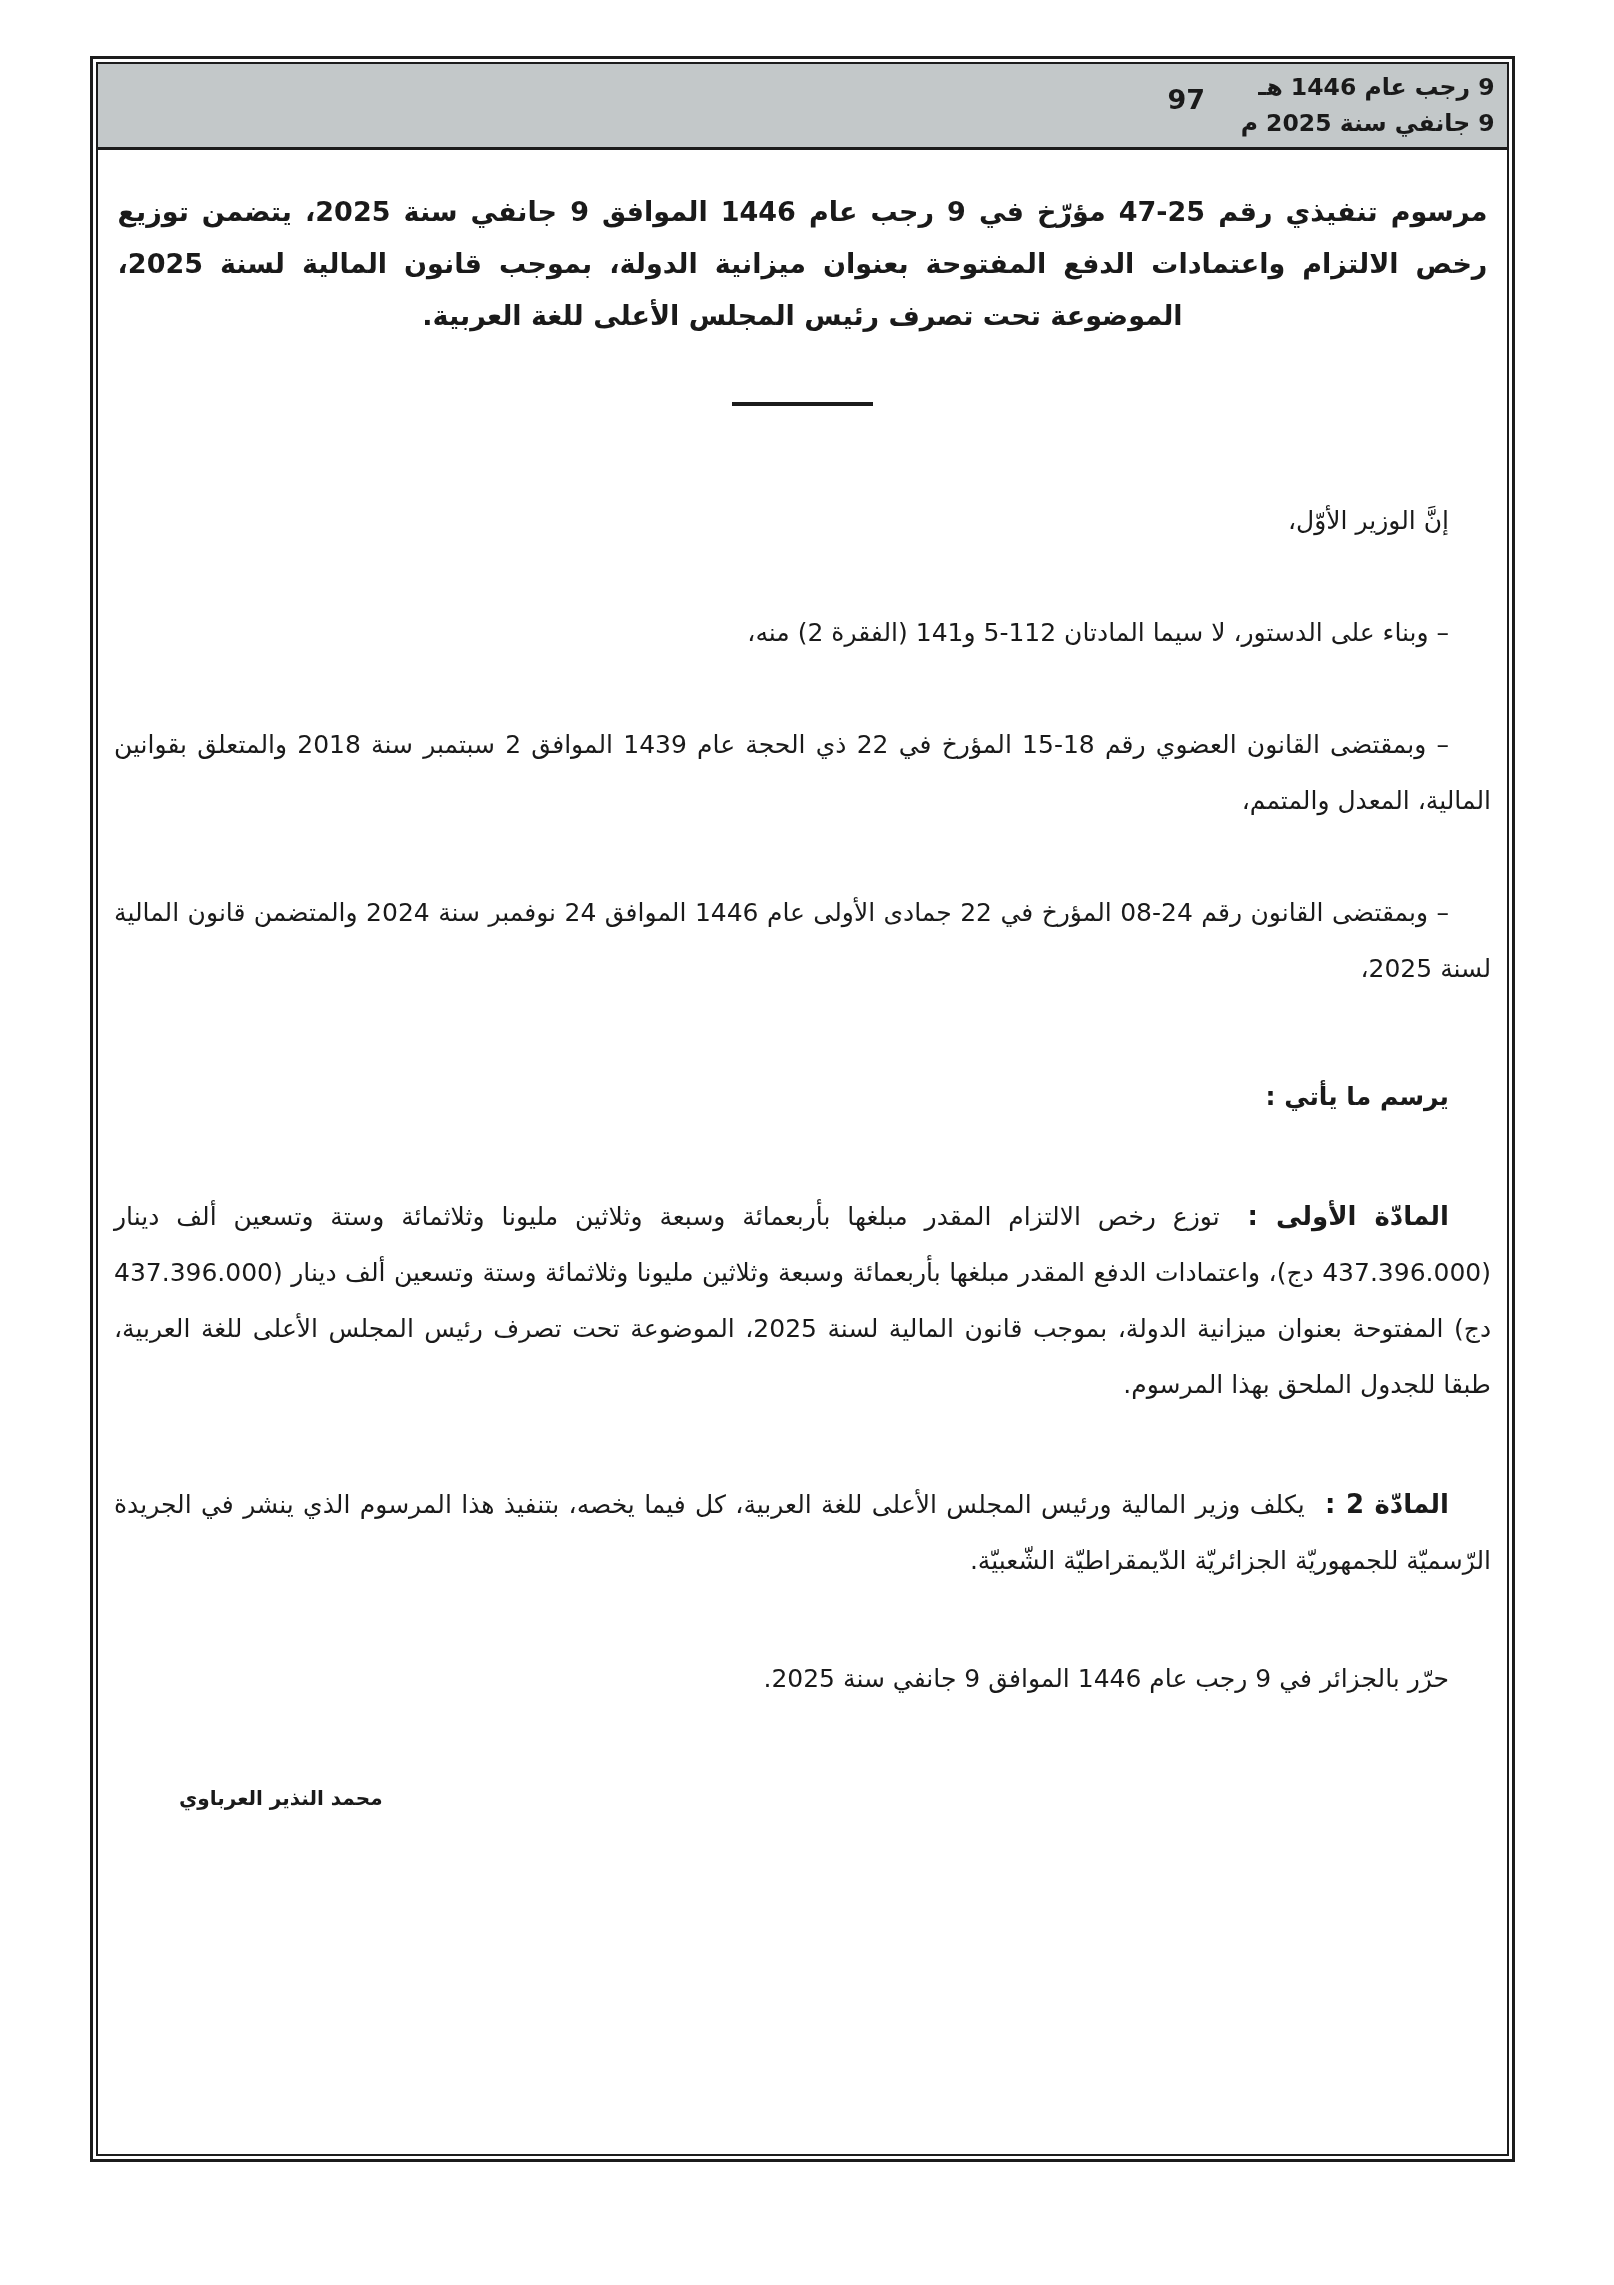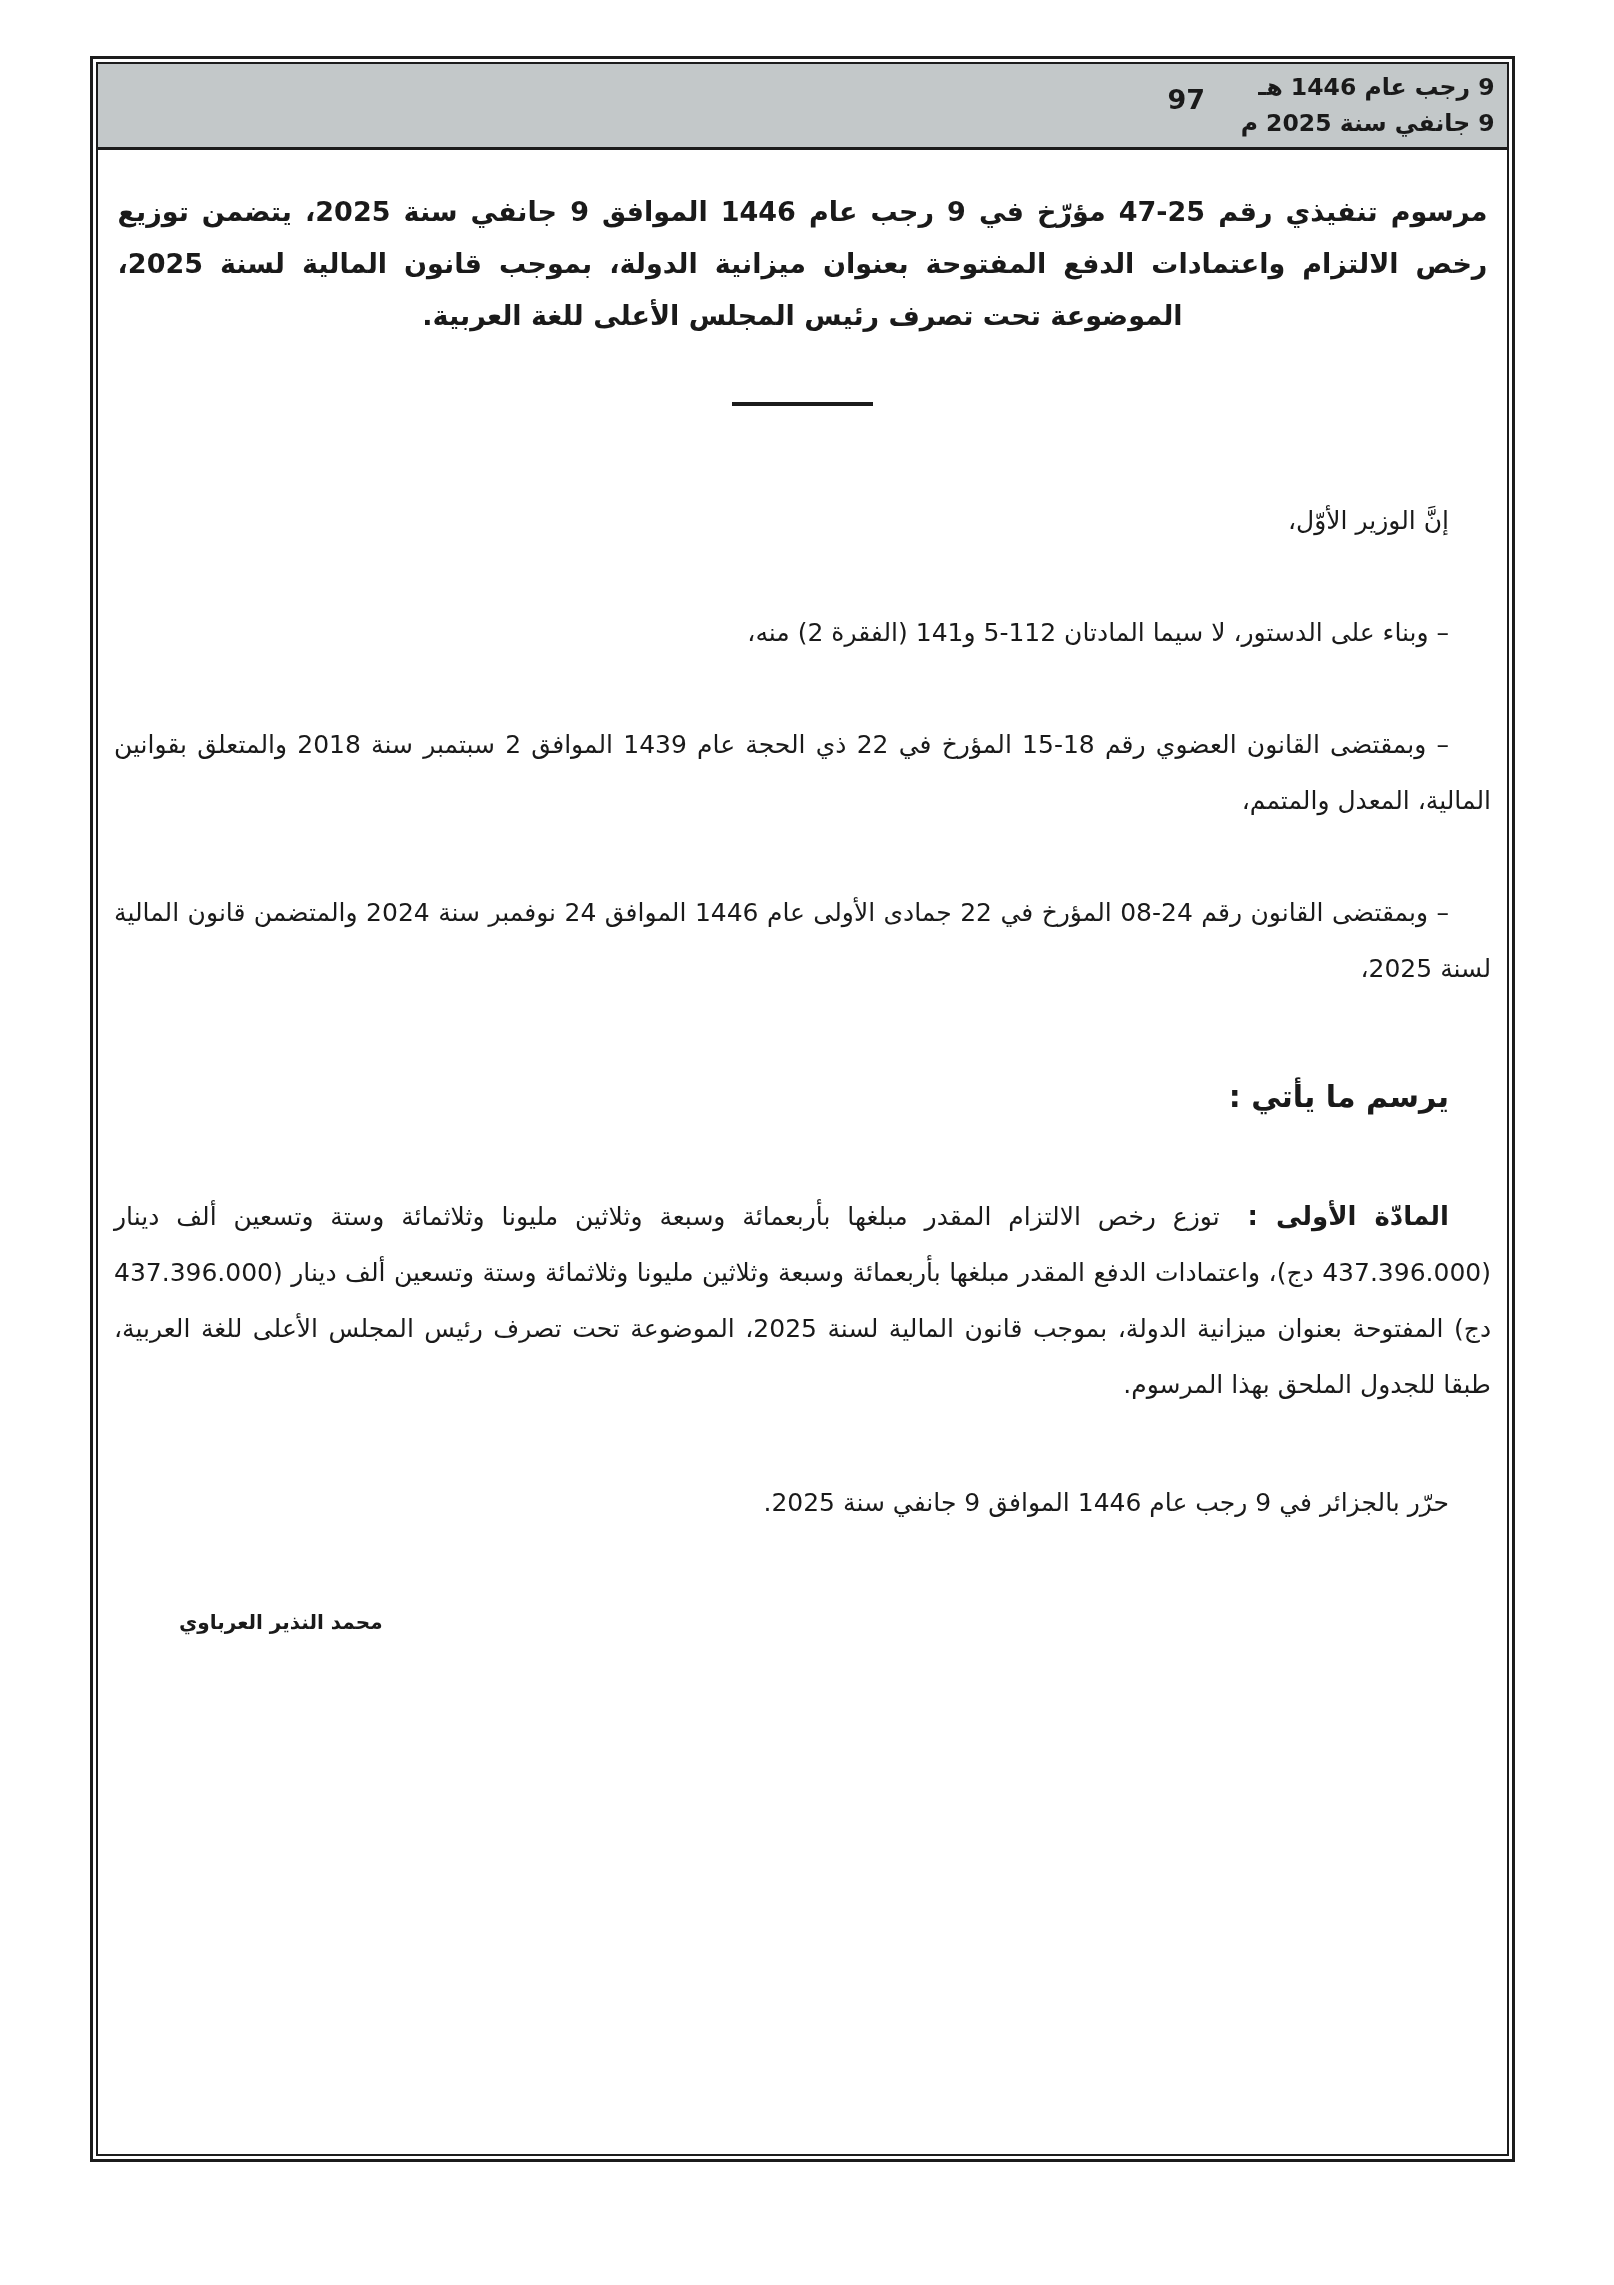--- a/index.html
+++ b/index.html
@@ -84,21 +84,21 @@
   }
   .separator {
     width: 141px;
     height: 4.5px;
     background: #1c1c1c;
     margin: 60px auto 0 auto;
   }
   .preamble-intro { margin-top: 87px !important; }
   .enactment {
     font-weight: bold;
-    font-size: 30px;
+    font-size: 25px;
     margin-top: 72px !important;
   }
   .article { margin-top: 63px !important; }
   .article-label {
     font-weight: bold;
     font-size: 26px;
     margin-left: 11px;
   }
   .signature-date {
     margin-top: 62px !important;
@@ -141,20 +141,24 @@
         <p class="consideration">– وبمقتضى القانون العضوي رقم 18‏-‏15 المؤرخ في 22 ذي الحجة عام 1439 الموافق 2 سبتمبر سنة 2018 والمتعلق بقوانين المالية، المعدل والمتمم،</p>
         <p class="consideration">– وبمقتضى القانون رقم 24‏-‏08 المؤرخ في 22 جمادى الأولى عام 1446 الموافق 24 نوفمبر سنة 2024 والمتضمن قانون المالية لسنة 2025،</p>
 
         <p class="enactment">يرسم ما يأتي :</p>
 
         <p class="article">
           <span class="article-label">المادّة الأولى :</span>
           <span class="article-text">توزع رخص الالتزام المقدر مبلغها بأربعمائة وسبعة وثلاثين مليونا وثلاثمائة وستة وتسعين ألف دينار (437.396.000 دج)، واعتمادات الدفع المقدر مبلغها بأربعمائة وسبعة وثلاثين مليونا وثلاثمائة وستة وتسعين ألف دينار (437.396.000 دج) المفتوحة بعنوان ميزانية الدولة، بموجب قانون المالية لسنة 2025، الموضوعة تحت تصرف رئيس المجلس الأعلى للغة العربية، طبقا للجدول الملحق بهذا المرسوم.</span>
         </p>
 
+        <p class="article">
+          <span class="article-label">المادّة 2 :</span>
+          <span class="article-text">يكلف وزير المالية ورئيس المجلس الأعلى للغة العربية، كل فيما يخصه، بتنفيذ هذا المرسوم الذي ينشر في الجريدة الرّسميّة للجمهوريّة الجزائريّة الدّيمقراطيّة الشّعبيّة.</span>
+        </p>
 
         <p class="signature-date">حرّر بالجزائر في 9 رجب عام 1446 الموافق 9 جانفي سنة 2025.</p>
 
         <p class="signatory">محمد النذير العرباوي</p>
 
       </main>
 
     </div>
   </div>
 </div>

